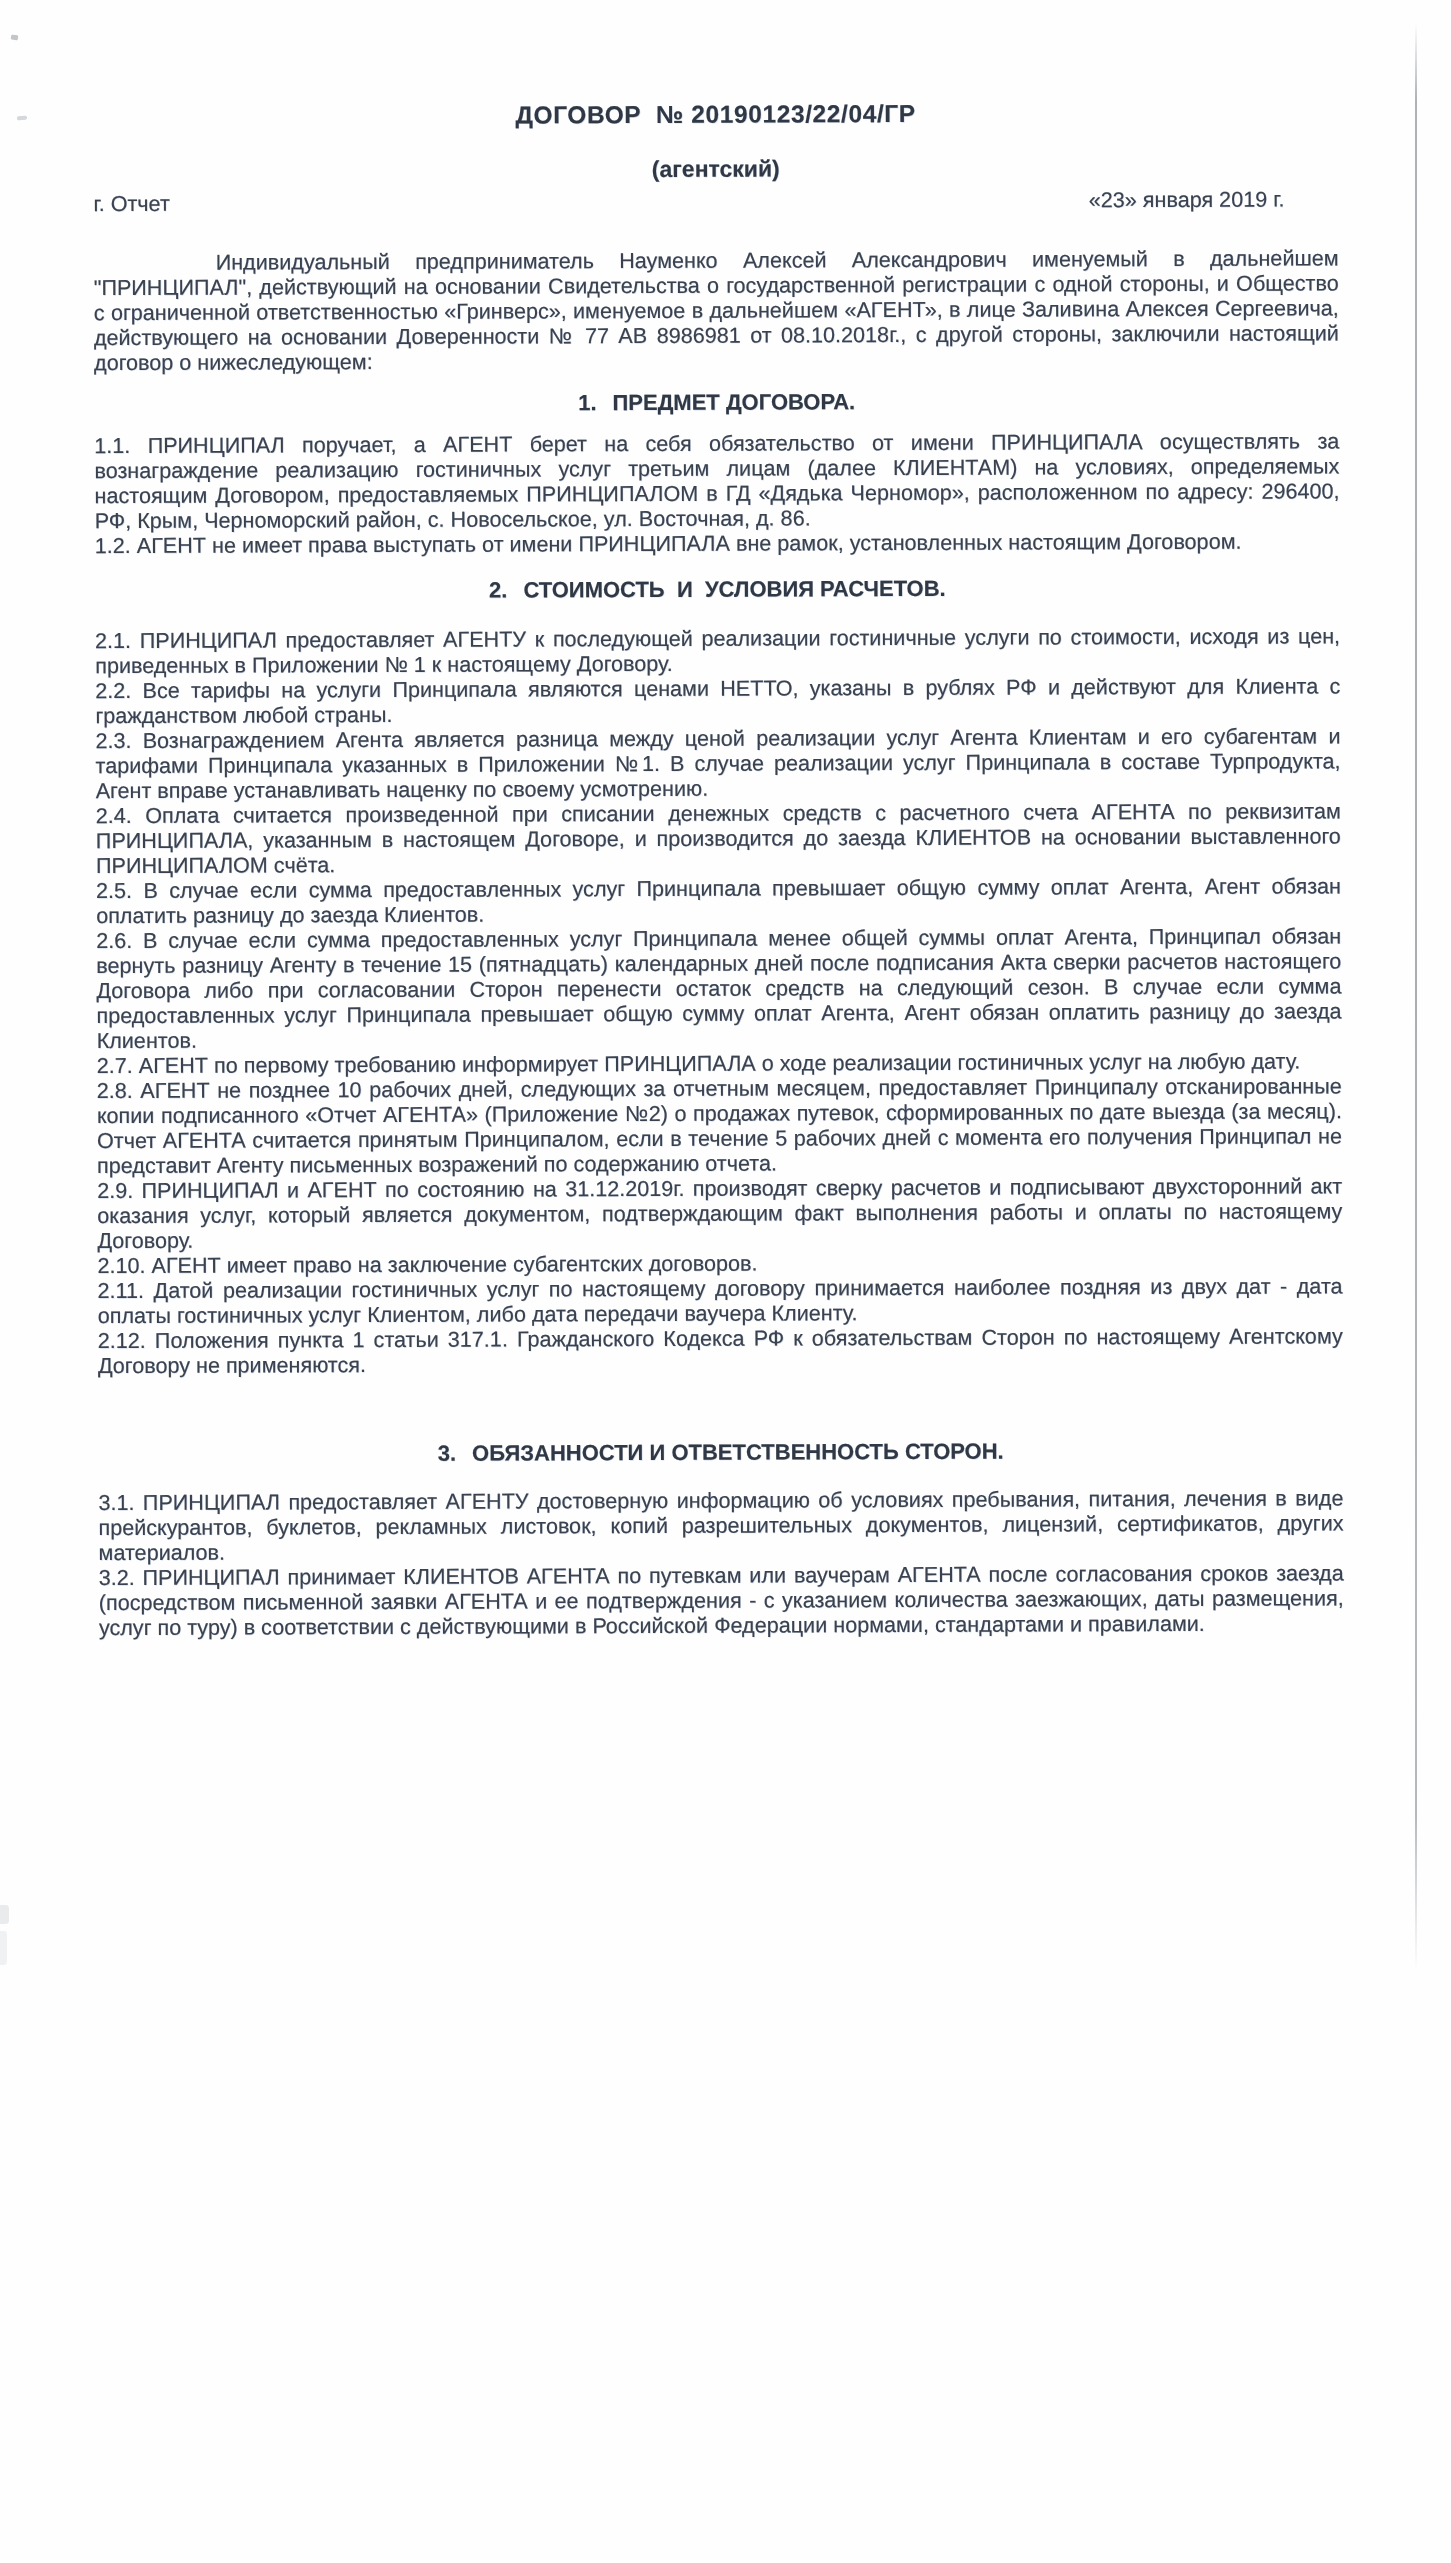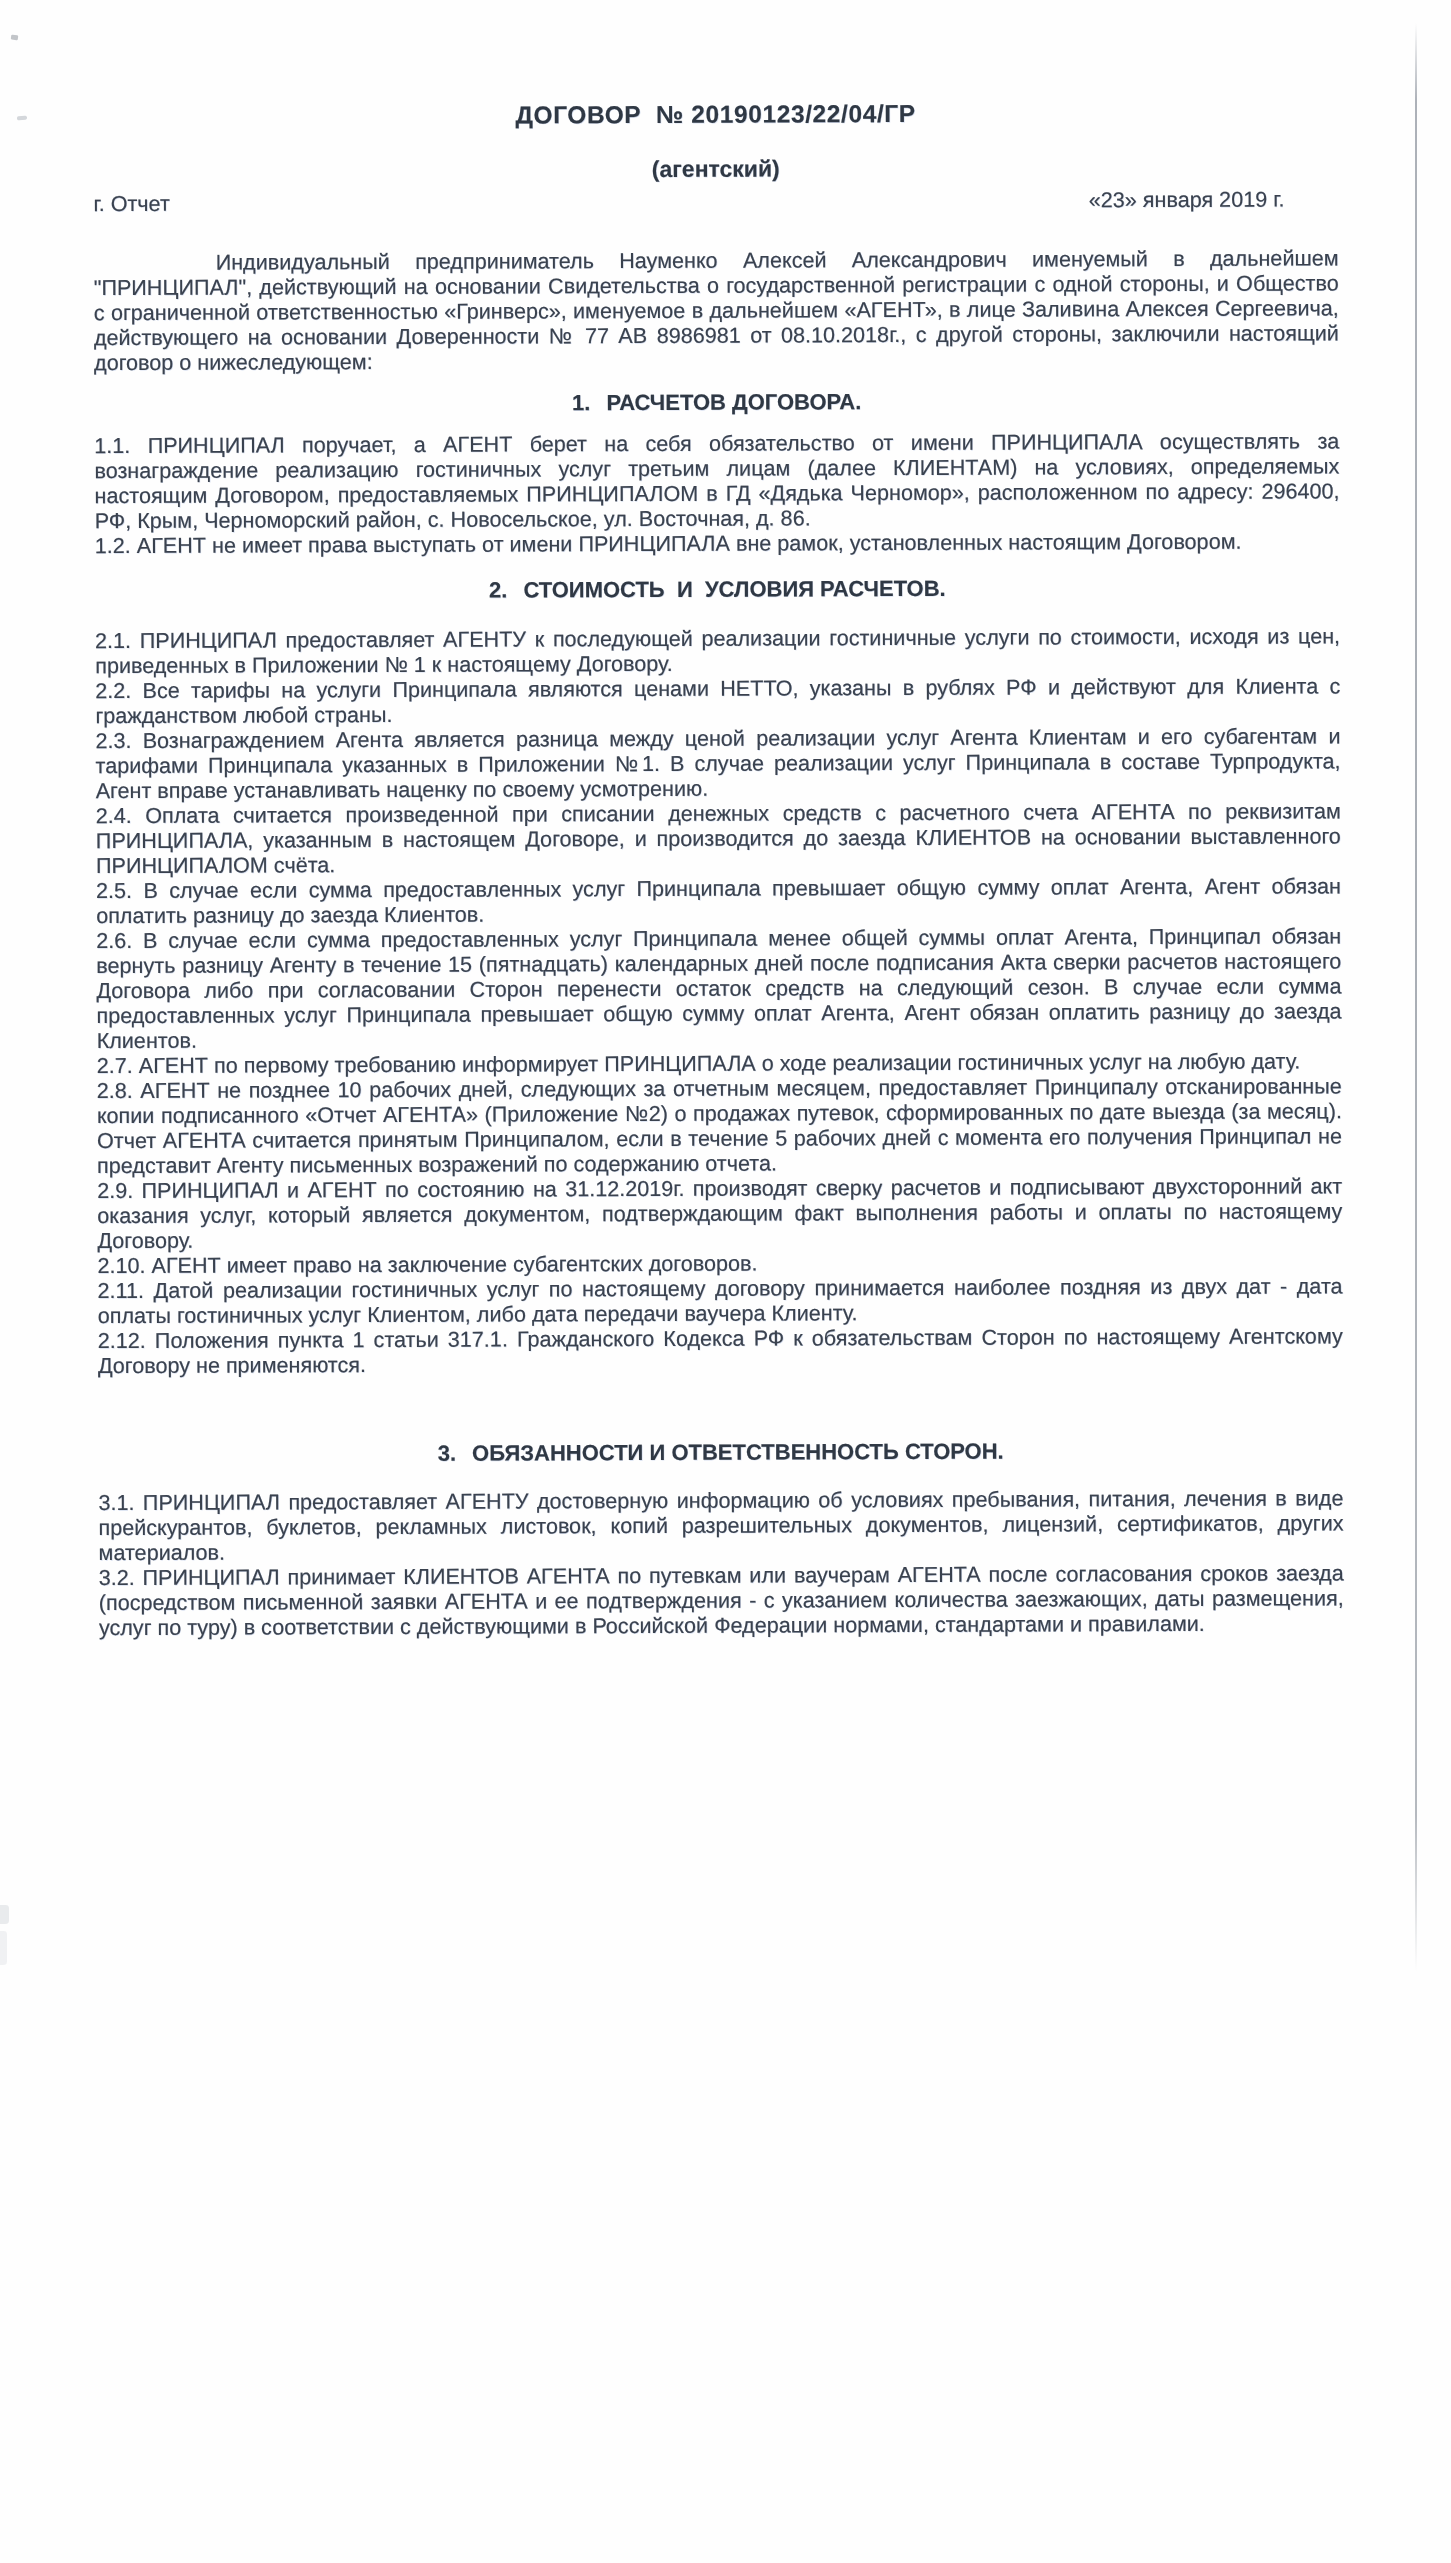--- a/index.html
+++ b/index.html
@@ -115,21 +115,21 @@
 
     <div class="dateline">
       <span class="city">г. Отчет</span>
       <span class="date">«23» января 2019 г.</span>
     </div>
 
     <p class="preamble">Индивидуальный предприниматель Науменко Алексей Александрович именуемый в дальнейшем "ПРИНЦИПАЛ", действующий на основании Свидетельства о государственной регистрации с одной стороны, и Общество с ограниченной ответственностью «Гринверс», именуемое в дальнейшем «АГЕНТ», в лице Заливина Алексея Сергеевича, действующего на основании Доверенности № 77 АВ 8986981 от 08.10.2018г., с другой стороны, заключили настоящий договор о нижеследующем:</p>
 
     <div class="section section-1">
       <div class="section-heading">
-        <span class="sec-num">1.</span><span class="sec-title">РАСЧЕТОВ ДОГОВОРА.</span>
+        <span class="sec-num">1.</span><span class="sec-title">ПРЕДМЕТ ДОГОВОРА.</span>
       </div>
       <p class="clause">1.1. ПРИНЦИПАЛ поручает, а АГЕНТ берет на себя обязательство от имени ПРИНЦИПАЛА осуществлять за вознаграждение реализацию гостиничных услуг третьим лицам (далее КЛИЕНТАМ) на условиях, определяемых настоящим Договором, предоставляемых ПРИНЦИПАЛОМ в ГД «Дядька Черномор», расположенном по адресу: 296400, РФ, Крым, Черноморский район, с. Новосельское, ул. Восточная, д. 86.</p>
       <p class="clause">1.2. АГЕНТ не имеет права выступать от имени ПРИНЦИПАЛА вне рамок, установленных настоящим Договором.</p>
     </div>
 
     <div class="section section-2">
       <div class="section-heading">
         <span class="sec-num">2.</span><span class="sec-title">СТОИМОСТЬ&nbsp; И&nbsp; УСЛОВИЯ РАСЧЕТОВ.</span>
       </div>
       <p class="clause">2.1. ПРИНЦИПАЛ предоставляет АГЕНТУ к последующей реализации гостиничные услуги по стоимости, исходя из цен, приведенных в Приложении № 1 к настоящему Договору.</p>

